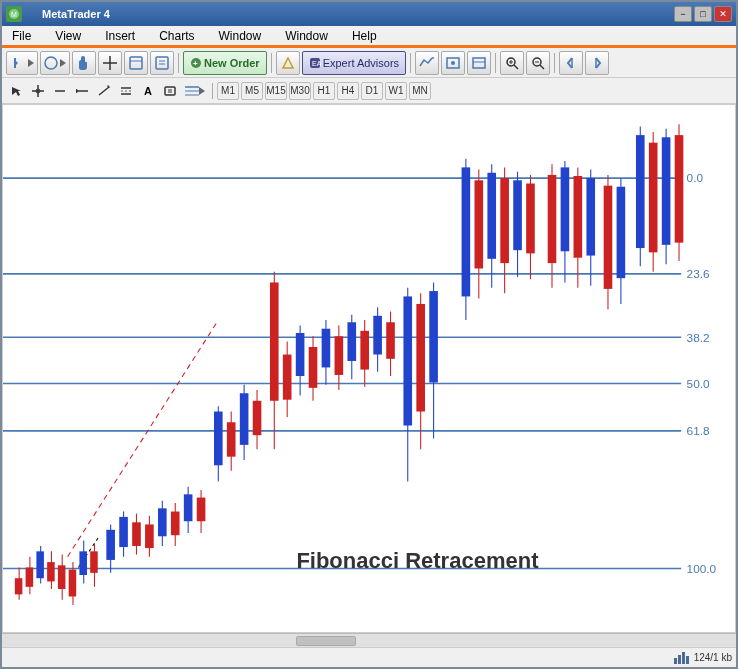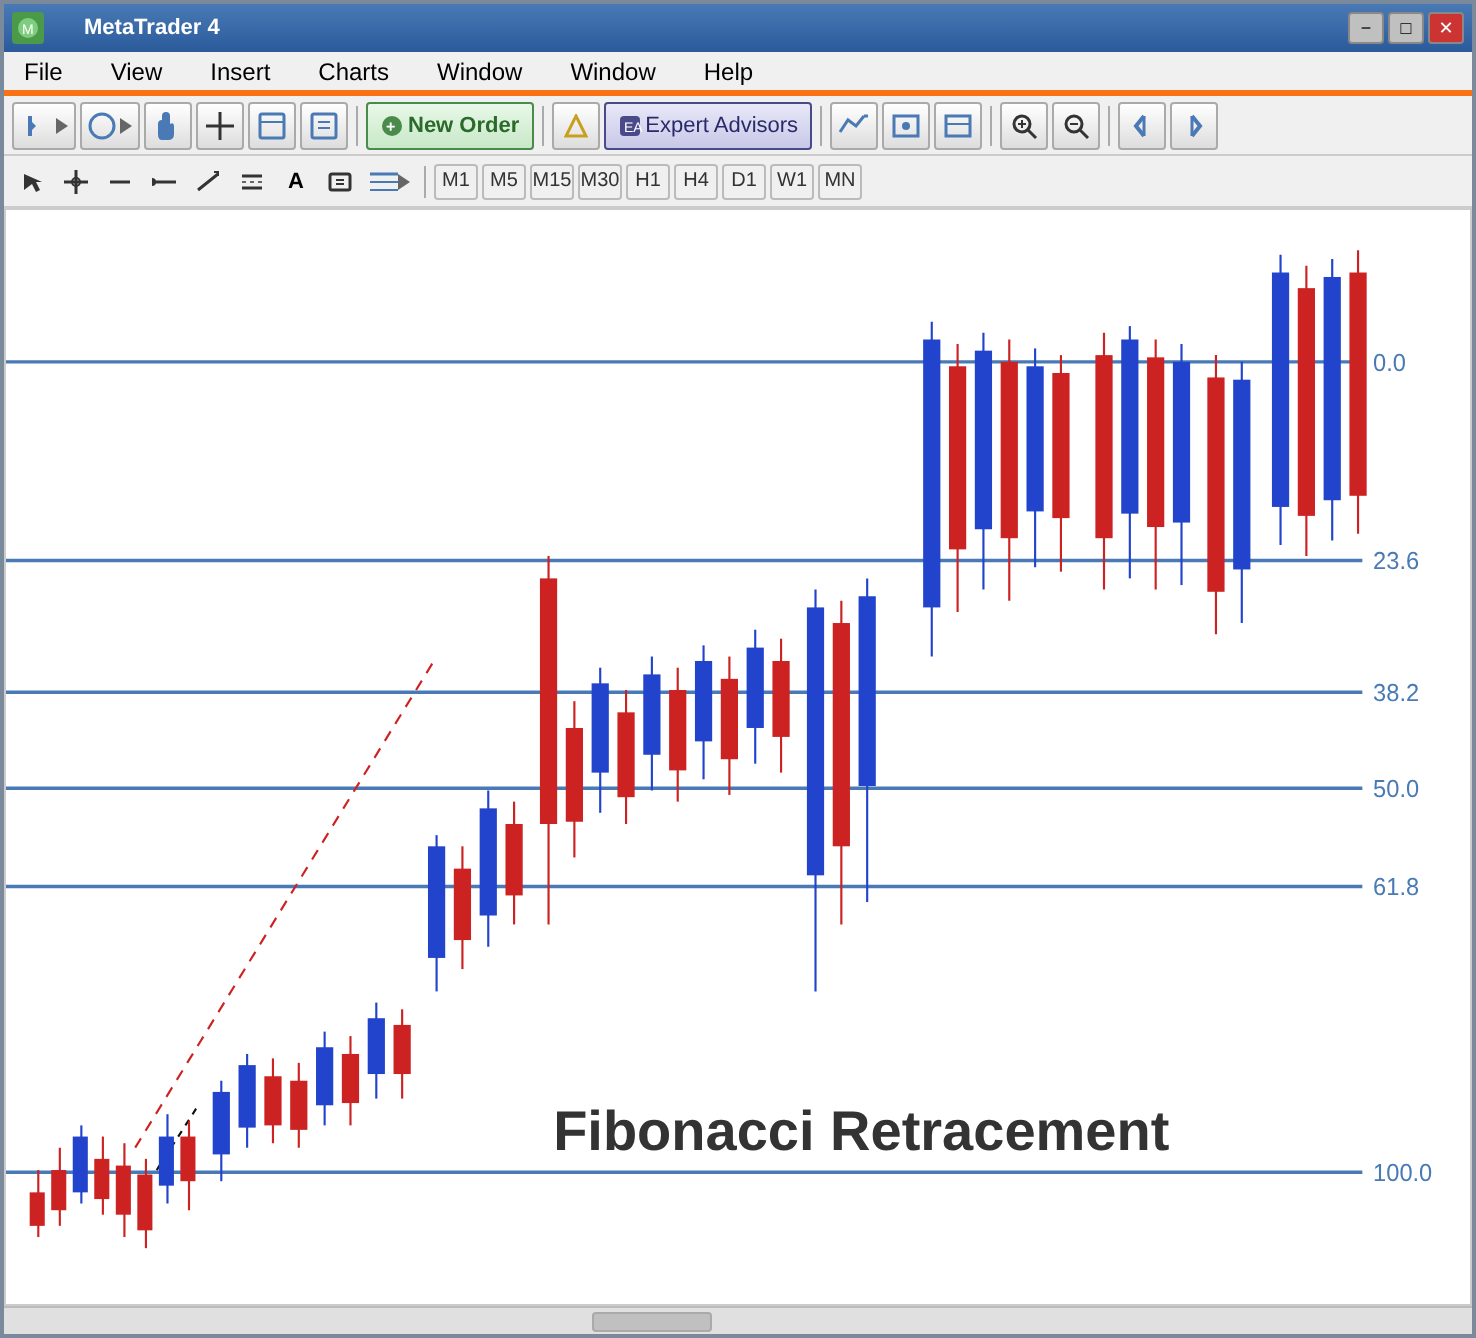--- a/index.html
+++ b/index.html
@@ -433,21 +433,33 @@
       <rect x="600" y="35" width="8" height="102" fill="#cc2222"></rect>
 
       <line x1="616" y1="22" x2="616" y2="148" stroke="#2244cc" stroke-width="1"></line>
       <rect x="612" y="30" width="8" height="100" fill="#2244cc"></rect>
 
       <line x1="628" y1="18" x2="628" y2="145" stroke="#cc2222" stroke-width="1"></line>
       <rect x="624" y="28" width="8" height="100" fill="#cc2222"></rect>
 
     </svg>
 
-    <div class="chart-title" style="position:absolute; bottom:70px; left:50%; transform:translateX(-30%); font-size:28px; font-weight:bold; color:#333;">Fibonacci Retracement</div>
+    <div class="chart-title" style="position:absolute; bottom:58px; left:50%; transform:translateX(-30%); font-size:22px; font-weight:bold; color:#333;">Fibonacci Retracement</div>
   </div>
 
   <div class="scrollbar-h">
     <div class="scrollbar-thumb"></div>
   </div>
 
+  <div class="status-bar">
+    <span></span>
+    <div style="display:flex; align-items:center; gap:4px;">
+      <svg width="16" height="12" viewBox="0 0 16 12">
+        <rect x="0" y="6" width="3" height="6" fill="#4a6a9a"></rect>
+        <rect x="4" y="3" width="3" height="9" fill="#4a6a9a"></rect>
+        <rect x="8" y="0" width="3" height="12" fill="#4a6a9a"></rect>
+        <rect x="12" y="4" width="3" height="8" fill="#4a6a9a"></rect>
+      </svg>
+      <span style="font-size:10px; color:#333;">124/1 kb</span>
+    </div>
+  </div>
 
 </div>
 
 </body></html>

